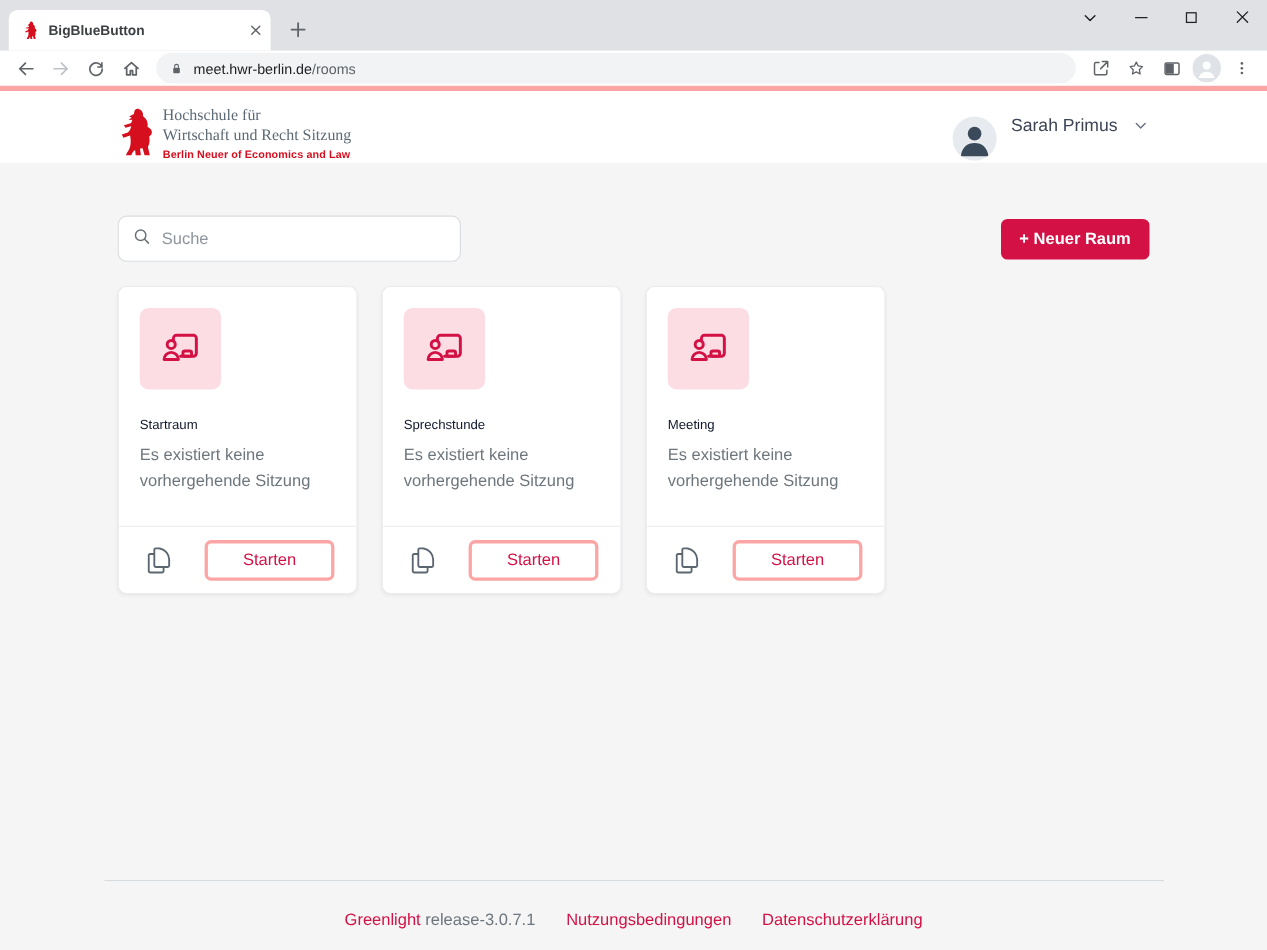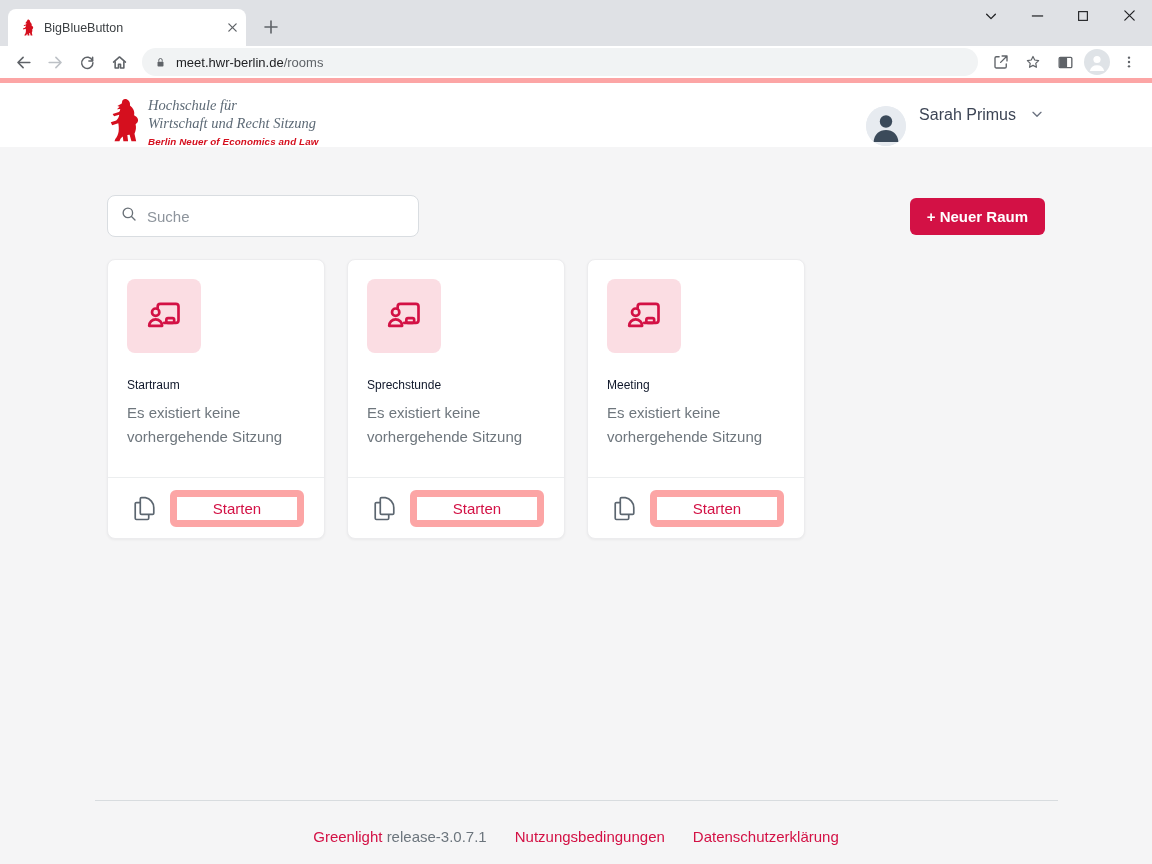--- a/index.html
+++ b/index.html
@@ -9,21 +9,21 @@
     --accent:#d31145;
     --logo-red:#d50f1e;
     --chrome-gray:#5f6368;
   }
   .browser{ display:flex; flex-direction:column; width:1152px; height:864px; }
 
   
   .titlebar{ position:relative; height:46px; background:#dfe1e5; flex:none; }
   .tab{ position:absolute; left:8px; top:9px; width:238px; height:37px; background:#fff;
         border-radius:8px 8px 0 0; display:flex; align-items:center; padding:0 8px 0 12px; gap:9px; }
-  .tab-title{ font-size:12.5px; color:#3c4043; flex:1; white-space:nowrap; overflow:hidden; }
+  .tab-title{ font-size:12.5px; color:#3c4043; flex:1; white-space:nowrap; overflow:hidden;font-weight:bold; }
   .icon-btn{ display:flex; align-items:center; justify-content:center; }
   .newtab{ position:absolute; left:258px; top:14px; width:26px; height:26px; border-radius:50%; }
   .win-controls{ position:absolute; right:0; top:0; height:31px; display:flex; }
   .win-btn{ width:46px; height:31px; display:flex; align-items:center; justify-content:center; }
 
   
   .toolbar{ height:37px; background:#fff; display:flex; align-items:center; padding:0 8px; gap:2px;
             border-bottom:5px solid #fca5a5; flex:none; }
   .tb-btn{ width:30px; height:30px; border-radius:50%; display:flex; align-items:center; justify-content:center; flex:none; }
   .omnibox{ flex:1; height:28px; background:#f1f3f4; border-radius:14px; display:flex; align-items:center;
@@ -31,21 +31,21 @@
   .url{ font-size:13px; color:#202124; white-space:nowrap; }
   .url .path{ color:#5f6368; }
   .profile-btn{ width:30px; height:30px; display:flex; align-items:center; justify-content:center; }
 
   
   .page{ flex:1; display:flex; flex-direction:column; background:#fff; overflow:hidden; }
   .inner{ width:938px; margin:0 auto; }
 
   .site-header{ padding-top:14px; background:#fff; flex:none; }
   .header-row{ display:flex; justify-content:space-between; align-items:flex-start; }
-  .logo{ display:flex; gap:9px; align-items:flex-start;font-style:italic; }
+  .logo{ display:flex; gap:9px; align-items:flex-start; }
   .logo-text .serifline{ font-family:"Liberation Serif", serif; font-size:14.5px; line-height:17.5px; color:#5d6a76; }
   .logo-text .tagline{ font-size:9.8px; font-weight:bold; color:var(--logo-red); margin-top:4px; letter-spacing:.1px; }
   .user-chip{ display:flex; align-items:flex-start; gap:13px; margin-top:9px; }
   .user-name{ font-size:16px; color:#3d4555; }
   .avatar-lg{ width:40px; height:40px; border-radius:50%; background:#e7ebf0; overflow:hidden; flex:none; }
 
   .nav-tabs{ display:flex; margin-top:44px; }
   .nav-tab{ font-size:16px; color:#6c757d; padding:0 7px 11px; margin-right:9px; cursor:default; }
   .nav-tab.active{ color:var(--accent); border-bottom:3px solid var(--accent); }
 
@@ -62,21 +62,21 @@
   .card{ background:#fff; border:1px solid #ececee; border-radius:8px; height:280px; display:flex;
          flex-direction:column; box-shadow:0 1px 3px rgba(0,0,0,.05); }
   .card-body{ padding:19px 19px 0; flex:1; }
   .tile{ width:74px; height:74px; background:#fbdde3; border-radius:8px; display:flex; align-items:center;
          justify-content:center; margin-bottom:25px; }
   .room-name{ font-size:12px; color:#0f172a; margin-bottom:9px; font-weight:400; }
   .room-status{ font-size:15px; color:#6e767d; line-height:24px; max-width:182px; }
   .card-footer{ border-top:1px solid #eceeef; height:61px; flex:none; display:flex; align-items:center;
                 justify-content:space-between; padding:0 20px 0 23px; }
   .copy-btn{ background:none; border:none; cursor:pointer; display:flex; }
-  .start-btn{ width:134px; height:37px; background:#fff; border:7px solid #fca5a5; border-radius:6px;
+  .start-btn{ width:118px; height:37px; background:#fff; border:3px solid #fca5a5; border-radius:6px;
               color:var(--accent); font-size:15px; font-family:inherit; cursor:pointer; }
 
   .site-footer{ margin-top:auto; padding-bottom:19px; }
   .footer-divider{ width:963px; margin:0 auto; border-top:1px solid #d8dcdf; }
   .footer-links{ display:flex; justify-content:center; gap:28px; margin-top:27px; font-size:15px; }
   .footer-links a{ color:var(--accent); text-decoration:none; }
   .release{ color:#6c757d; }
 </style>
 </head>
 <body>

